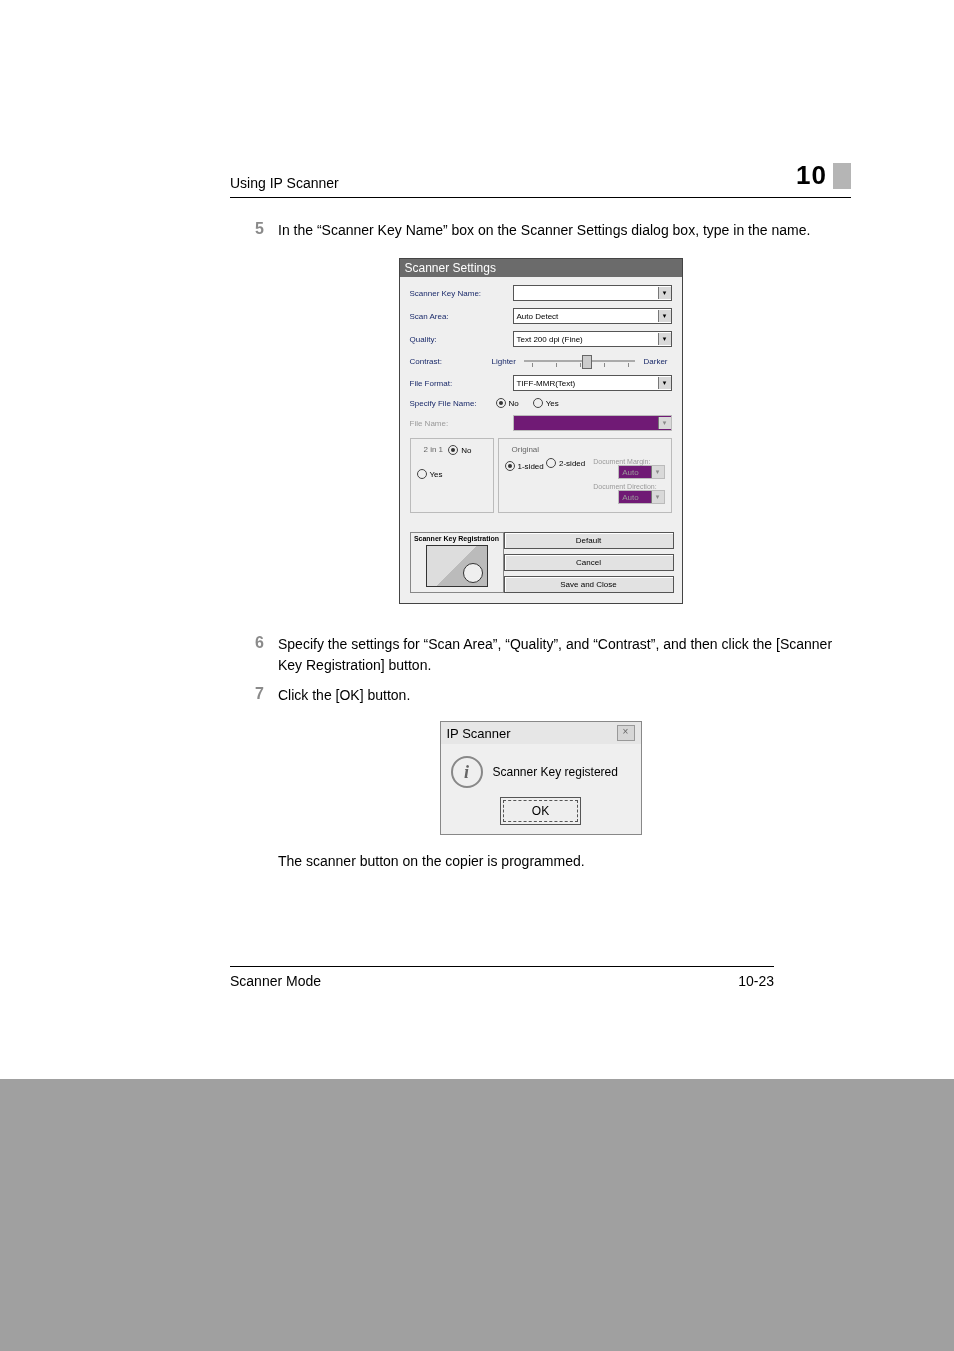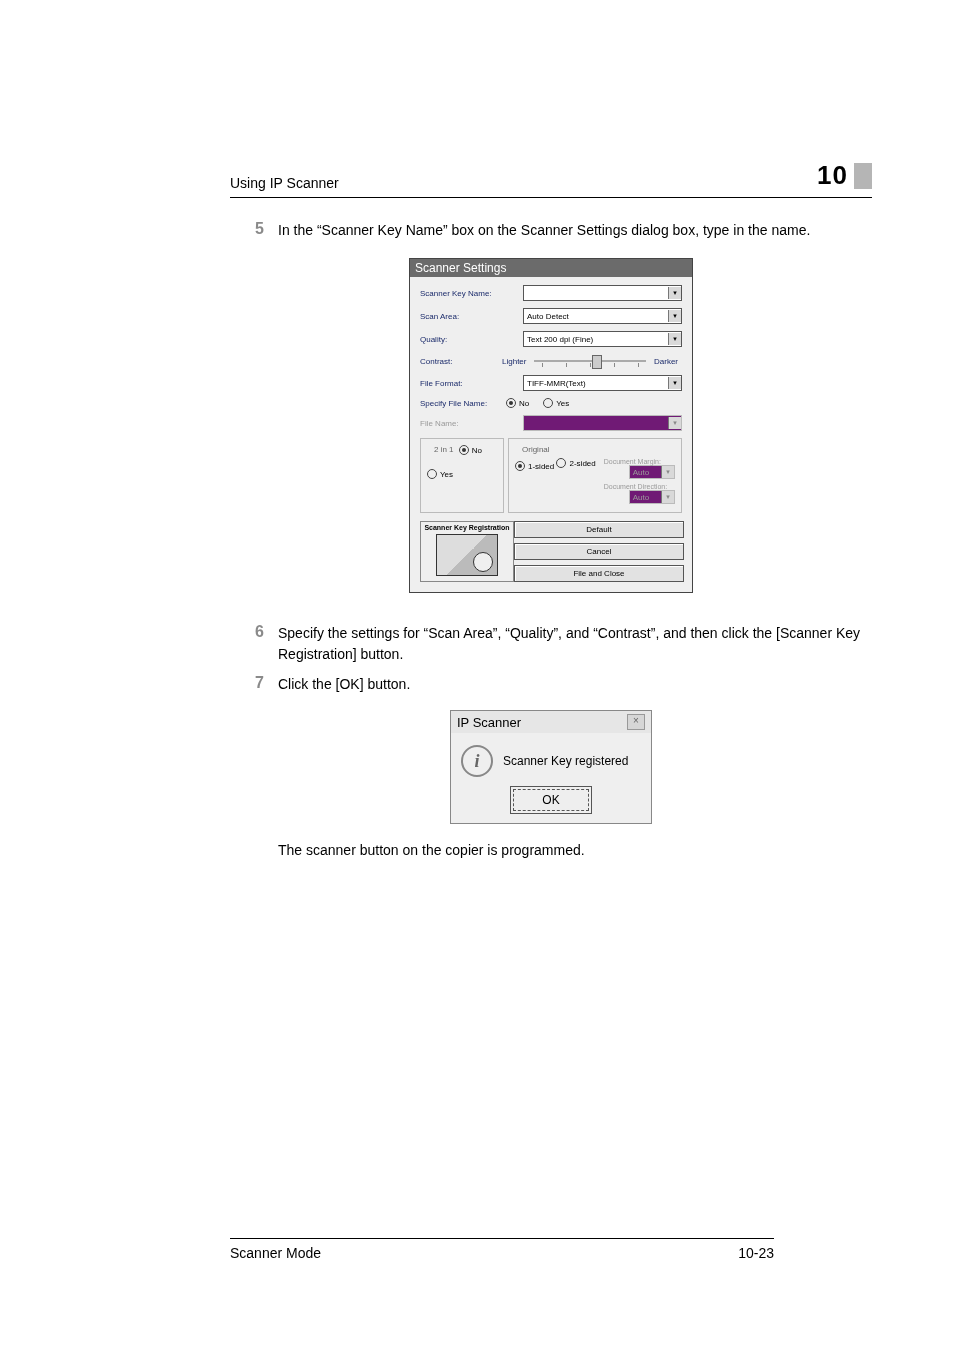--- a/index.html
+++ b/index.html
@@ -3,26 +3,26 @@
 <meta charset="utf-8">
 <style>
   html, body {
     margin: 0;
     padding: 0;
     background: #a0a0a0;
     font-family: Arial, Helvetica, sans-serif;
   }
   .page {
     width: 954px;
-    height: 1351px;
+    height: 1079px;
     margin: 0 auto;
     background: #fff;
     position: relative;
     box-sizing: border-box;
-    padding: 160px 82px 0 230px;
+    padding: 160px 103px 0 230px;
   }
   .header-line {
     border-bottom: 1px solid #000;
     display: flex;
     justify-content: space-between;
     align-items: flex-end;
     padding-bottom: 6px;
     margin-bottom: 22px;
   }
   .header-title {
@@ -201,21 +201,21 @@
     display: inline-block;
     padding: 0 3px;
   }
   .muted-combo {
     background: #701a75;
     border: 1px solid #bbb;
     color: #888;
   }
   .actions-row {
     display: flex;
-    margin-top: 8px;
+    margin-top: 19px;
   }
   .reg-box {
     border: 1px solid #888;
     padding: 2px;
     width: 88px;
     text-align: center;
     font-size: 8px;
   }
   .reg-box .reg-title  {
     font-weight: bold;
@@ -487,21 +487,21 @@
         </div>
 
         <div class="actions-row">
           <div class="reg-box">
             <div class="reg-title">Scanner Key Registration</div>
             <div class="reg-img"></div>
           </div>
           <div class="btn-col">
             <div class="win-btn">Default</div>
             <div class="win-btn">Cancel</div>
-            <div class="win-btn">File and Close</div>
+            <div class="win-btn">Save and Close</div>
           </div>
         </div>
 
       </div>
     </div>
   </div>
 
   <div class="step-row">
     <div class="step-num large">6</div>
     <div class="step-text">Specify the settings for “Scan Area”, “Quality”, and “Contrast”, and then click the [Scanner Key Registration] button.</div>

